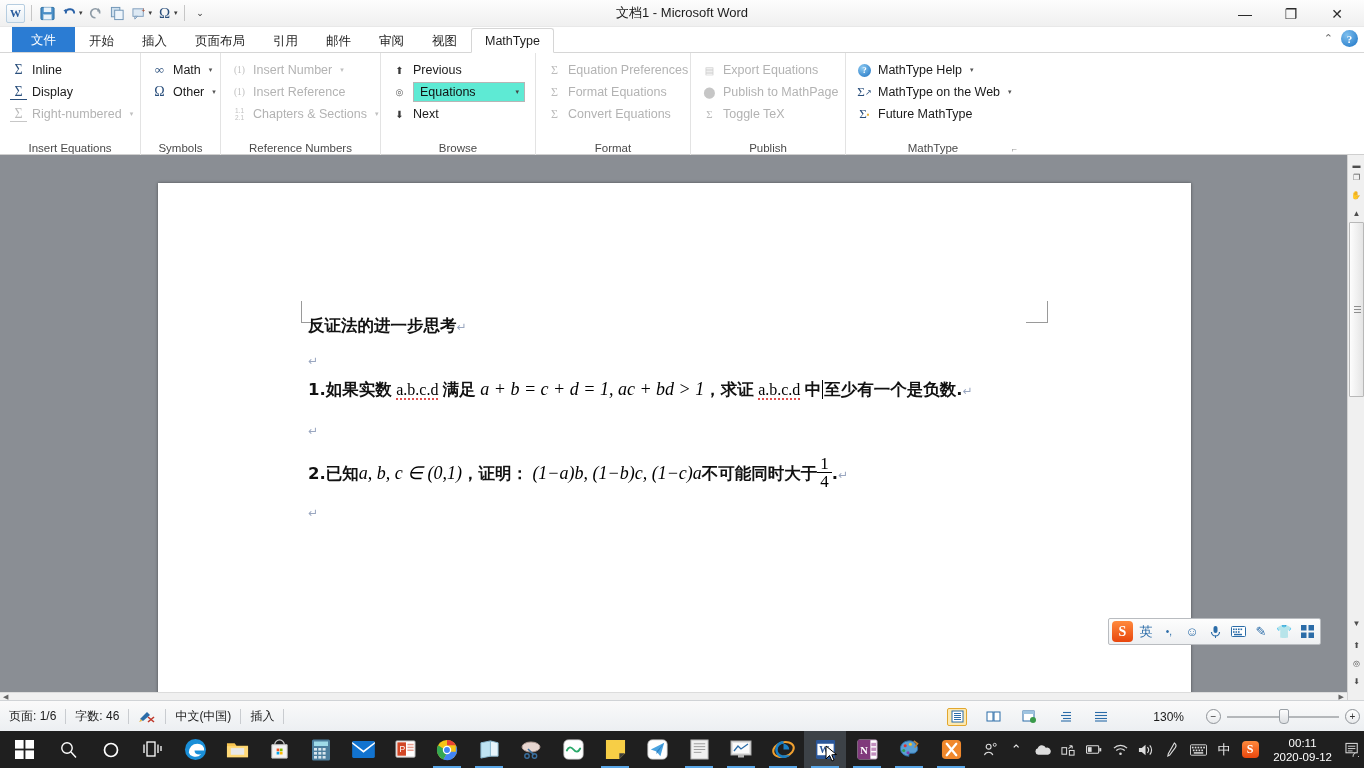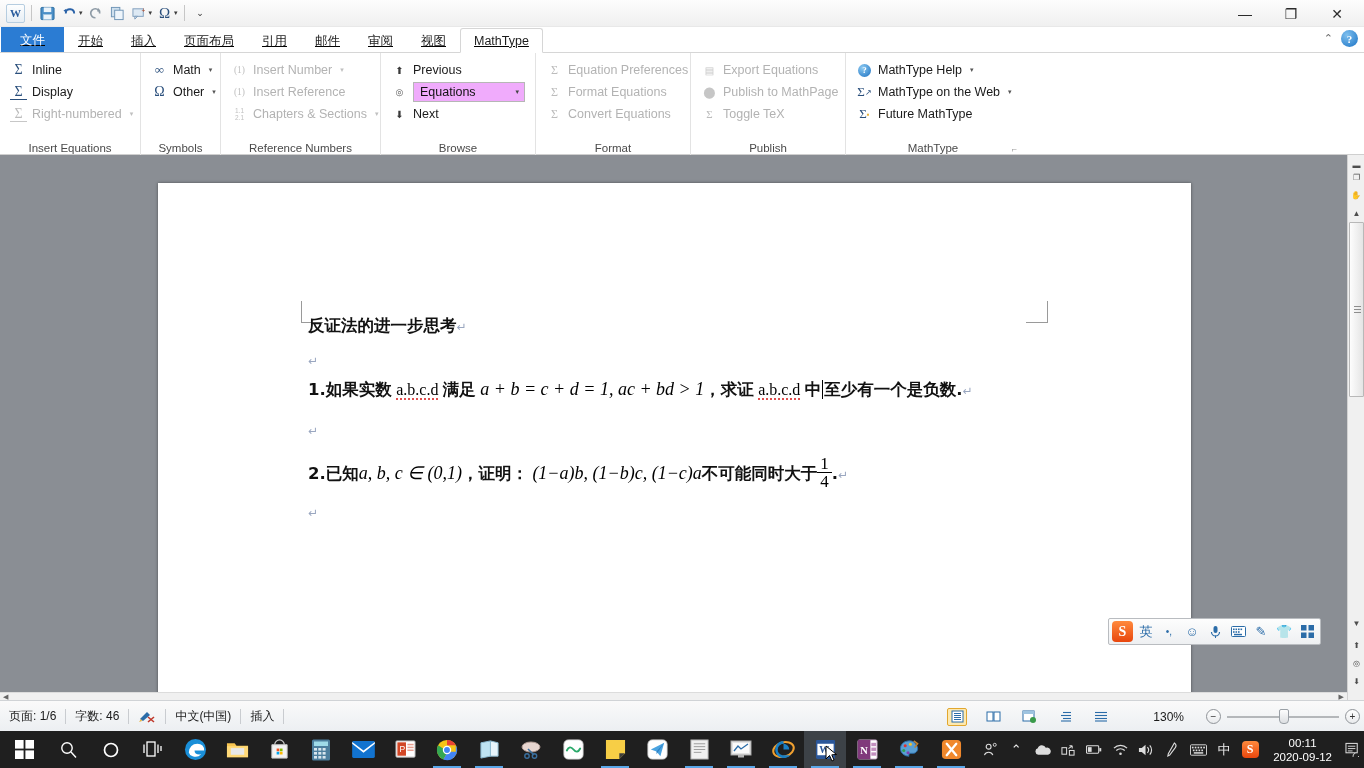--- a/index.html
+++ b/index.html
@@ -39,21 +39,21 @@
   .wincontrols div {
     width:46px; height:27px; display:flex; align-items:center; justify-content:center;
     font-size:14px; color:#2b2b2b;
   }
 
   
   .tabbar {
     position:absolute; left:0; top:27px; width:1364px; height:26px;
     background:#fff;
   }
-  .tabbar .tabs { display:flex; align-items:flex-end; height:26px; padding-left:1px;text-decoration:underline; }
+  .tabbar .tabs { display:flex; align-items:flex-end; height:26px; padding-left:12px; }
   .tab {
     height:25px; padding:0 13px; font-size:12.5px; color:#1d1d1d;
     display:flex; align-items:center; cursor:default;
     border:1px solid transparent; border-bottom:none;
   }
   .tab.file {
     background:#2b7cd3; color:#fff; height:26px; padding:0 18px;
     font-weight:normal;
   }
   .tab.active {
@@ -89,21 +89,21 @@
   .ritem.dis { color:#b3b3b3; }
   .gi { width:17px; height:16px; display:flex; align-items:center; justify-content:center;
         font-size:12px; flex:0 0 17px; }
   .sig { font-family:"Liberation Serif", serif; font-size:14px; color:#2a4f7c; }
   .sig.dis { color:#bcbcbc; }
   .cv { font-size:7px; color:#555; margin-left:3px; }
   .cv.dis { color:#c0c0c0; }
   .dlgl { position:absolute; right:3px; bottom:2px; font-size:9px; color:#9a9a9a; }
 
   .combo {
-    width:130px; height:20px; border:1px solid #b6b6b6; background:#f0abfc;
+    width:130px; height:20px; border:1px solid #b6b6b6; background:#5eead4;
     font-size:12.5px; color:#111; display:flex; align-items:center;
     padding-left:6px; position:relative;
   }
   .combo .arr { position:absolute; right:5px; font-size:7px; color:#444; }
 
   
   .docarea {
     position:absolute; left:0; top:155px; width:1364px; height:545px;
     background:#8a8e94;
   }
@@ -241,20 +241,21 @@
             <path d="M3 11 L3 14 L6 11 Z" fill="#dde9f4" stroke="#7d9cbb"></path>
             <text x="10" y="7" font-size="7" fill="#b04a2a">+</text>
           </svg>
       </div>
       <div class="drop">▾</div>
       <div class="q" style="font-family:'Liberation Serif',serif;color:#2a4f7c;font-size:15px;">Ω</div>
       <div class="drop">▾</div>
       <div class="sep"></div>
       <div class="q" style="font-size:9px;color:#333;">⌄</div>
     </div>
+    <div class="title-text">文档1  -  Microsoft Word</div>
     <div class="wincontrols">
       <div>—</div>
       <div>❐</div>
       <div class="close">✕</div>
     </div>
   </div>
 
   <div class="tabbar">
     <div class="tabs" id="tabs-host">
         <div class="tab file">文件</div>

